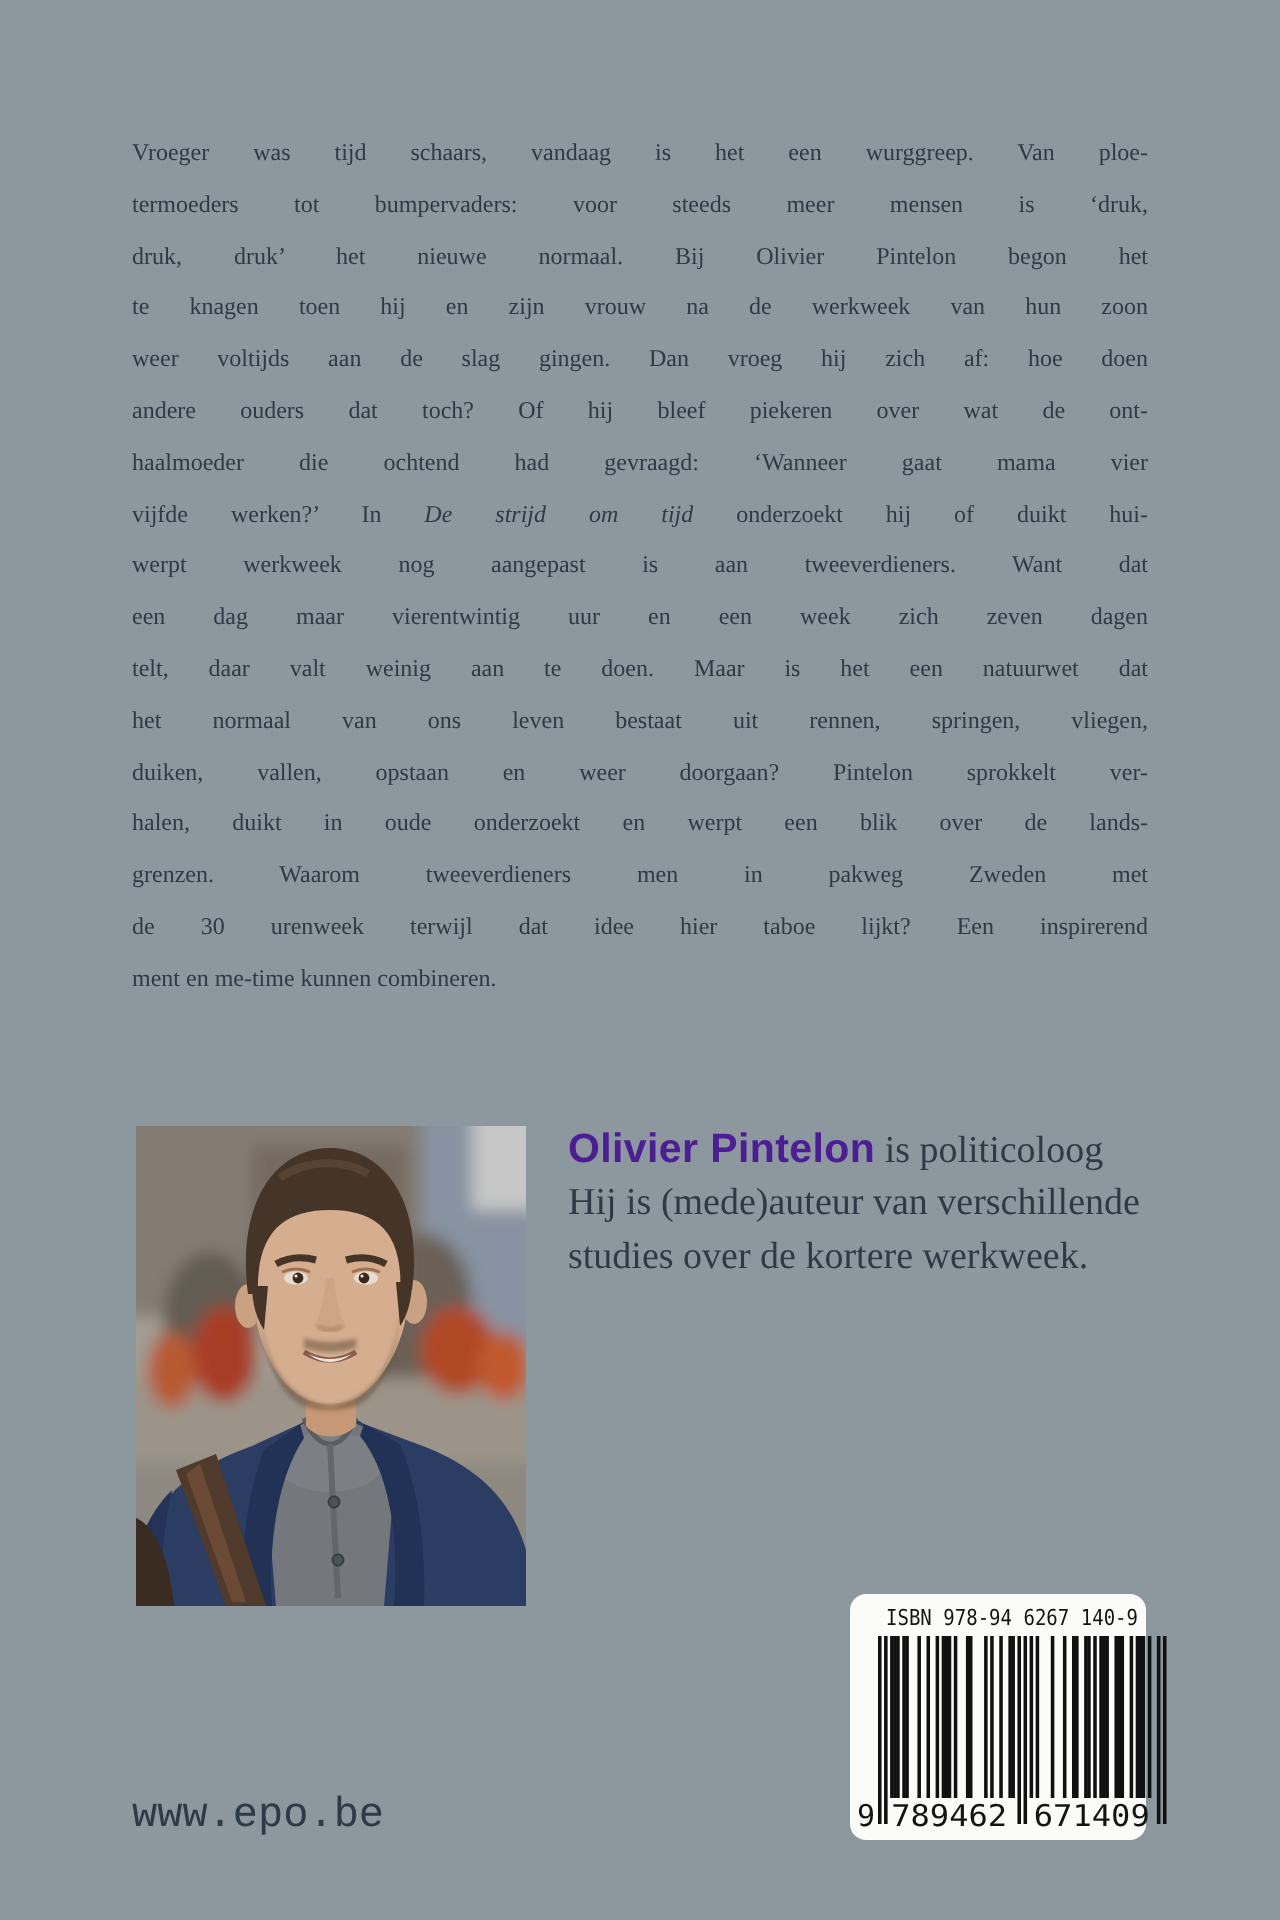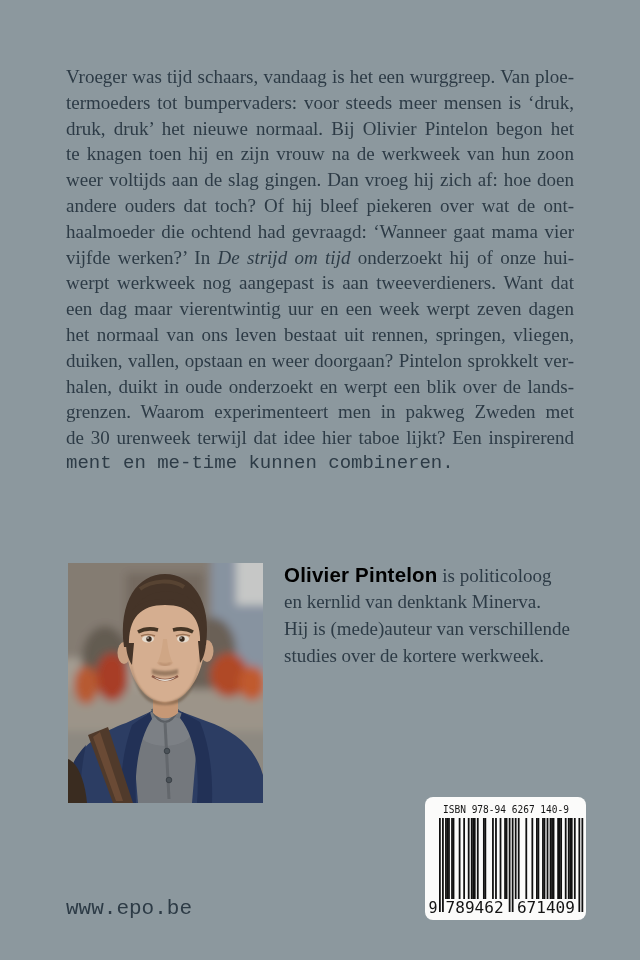--- a/index.html
+++ b/index.html
@@ -2,59 +2,60 @@
 <html><head>
 <meta charset="utf-8">
 <style>
   html,body{margin:0;padding:0;background:#666;}
   .cover{
     position:relative;width:640px;height:960px;overflow:hidden;
     font-family:"Liberation Serif", serif;
   }
   
   .blurb{position:absolute;left:66px;top:64px;width:508px;
-    font-size:19px;line-height:25.8px;}
+    font-size:12px;line-height:25.8px;}
   .blurb .line{height:25.8px;overflow:hidden;text-align:justify;text-align-last:justify;}
-  .blurb .line.last{text-align-last:left;font-family:Liberation Mono, monospace;}
+  .blurb .line.last{text-align-last:left;}
   .blurb i{}
   
   .photo{position:absolute;left:68px;top:563px;width:195px;height:240px;overflow:hidden;}
   .photo svg{display:block;}
   .bio{position:absolute;left:284px;top:561px;width:312px;
     font-size:19px;line-height:27px;white-space:nowrap;}
   .bio .line{height:27px;}
   .bio .name{font-family:"Liberation Sans", sans-serif;font-weight:bold;
     font-size:20.5px;letter-spacing:0.2px;}
   
   .website{position:absolute;left:66px;top:897px;font-size:21px;font-family:Liberation Mono, monospace;}
   
-  .barcode{position:absolute;left:425px;top:797px;width:161px;height:123px;
+  .barcode{position:absolute;left:425px;top:797px;width:148px;height:123px;
     border-radius:8px;}
   .barcode svg{display:block;width:161px;height:123px;}
 </style>
 </head>
 <body>
 
 <div class="cover" style="background: rgb(140, 152, 158); color: rgb(45, 59, 70);">
 
   <div class="blurb" id="blurb">
       <div class="line"><span>Vroeger was tijd schaars, vandaag is het een wurggreep. Van ploe-</span></div>
       <div class="line"><span>termoeders tot bumpervaders: voor steeds meer mensen is ‘druk,</span></div>
       <div class="line"><span>druk, druk’ het nieuwe normaal. Bij Olivier Pintelon begon het</span></div>
       <div class="line"><span>te knagen toen hij en zijn vrouw na de werkweek van hun zoon</span></div>
       <div class="line"><span>weer voltijds aan de slag gingen. Dan vroeg hij zich af: hoe doen</span></div>
       <div class="line"><span>andere ouders dat toch? Of hij bleef piekeren over wat de ont-</span></div>
       <div class="line"><span>haalmoeder die ochtend had gevraagd: ‘Wanneer gaat mama vier</span></div>
-      <div class="line"><span>vijfde werken?’ In </span><i>De strijd om tijd</i><span> onderzoekt hij of onze hui-</span></div>
+      <div class="line"><span>vijfde werken?’ In </span><i>De strijd om tijd</i><span> onderzoekt hij of duikt hui-</span></div>
       <div class="line"><span>werpt werkweek nog aangepast is aan tweeverdieners. Want dat</span></div>
-      <div class="line"><span>een dag maar vierentwintig uur en een week werpt zeven dagen</span></div>
+      <div class="line"><span>een dag maar vierentwintig uur en een week zich zeven dagen</span></div>
+      <div class="line"><span>telt, daar valt weinig aan te doen. Maar is het een natuurwet dat</span></div>
       <div class="line"><span>het normaal van ons leven bestaat uit rennen, springen, vliegen,</span></div>
       <div class="line"><span>duiken, vallen, opstaan en weer doorgaan? Pintelon sprokkelt ver-</span></div>
       <div class="line"><span>halen, duikt in oude onderzoekt en werpt een blik over de lands-</span></div>
-      <div class="line"><span>grenzen. Waarom experimenteert men in pakweg Zweden met</span></div>
+      <div class="line"><span>grenzen. Waarom tweeverdieners men in pakweg Zweden met</span></div>
       <div class="line"><span>de 30 urenweek terwijl dat idee hier taboe lijkt? Een inspirerend</span></div>
       <div class="line last"><span>ment en me-time kunnen combineren.</span></div>
     </div>
 
   <div class="photo">
     <svg width="195" height="240" viewBox="0 0 195 240" xmlns="http://www.w3.org/2000/svg">
       <defs>
         <filter id="bgblur" x="-20%" y="-20%" width="140%" height="140%">
           <feGaussianBlur stdDeviation="4"></feGaussianBlur>
         </filter>
@@ -129,22 +130,21 @@
                    C82,36 70,40 64,48 Z" fill="#453428"></path>
           <path d="M72,26 C84,17 104,16 116,24" stroke="#5f4a36" stroke-width="4" fill="none" opacity="0.7"></path>
           <path d="M58,80 L66,80 L64,102 C60,96 58,88 58,80 Z" fill="#453428"></path>
           <path d="M130,78 L138,78 C138,88 135,96 132,100 L130,78 Z" fill="#453428"></path>
         </g>
       </g>
     </svg>
   </div>
 
   <div class="bio" id="bio">
-      <div class="line"><span class="name" style="color: #000000;">Olivier Pintelon</span><span> is politicoloog</span></div>
-      <div class="line"><span>en kernlid van denktank Minerva.</span></div>
+      <div class="line"><span class="name" style="color: #4c1d95;">Olivier Pintelon</span><span> is politicoloog</span></div>
       <div class="line"><span>Hij is (mede)auteur van verschillende</span></div>
       <div class="line"><span>studies over de kortere werkweek.</span></div>
     </div>
 
   <div class="website">www.epo.be</div>
 
   <div class="barcode" id="barcode-box" style="background: rgb(251, 251, 250);">
     <svg id="barcode-svg" viewBox="0 0 161 123" xmlns="http://www.w3.org/2000/svg">
         <text x="81" y="15.5" text-anchor="middle" font-family="&quot;DejaVu Sans Mono&quot;, monospace" font-size="11" fill="#141414" textLength="126" lengthAdjust="spacingAndGlyphs">ISBN 978-94 6267 140-9</text>
         <rect x="14.00" y="21" width="1.77" height="94" fill="#101010"></rect>

